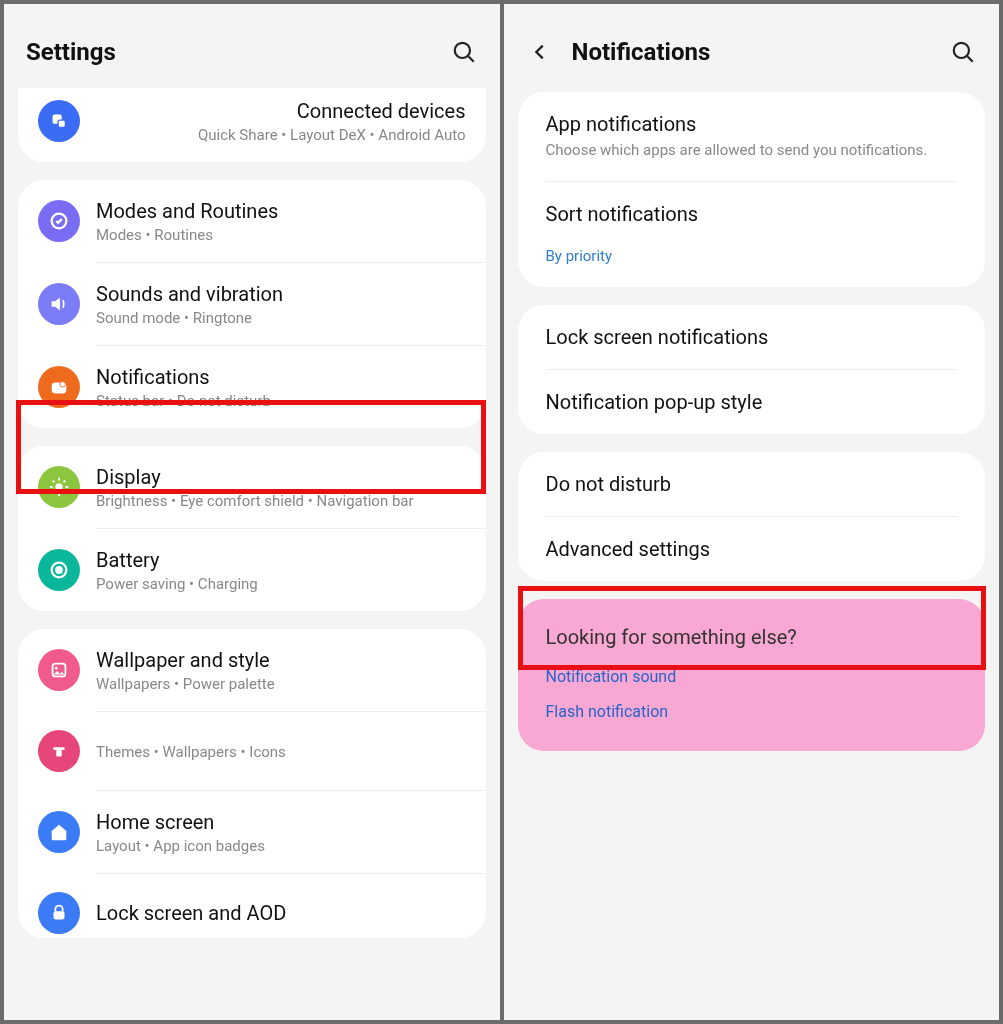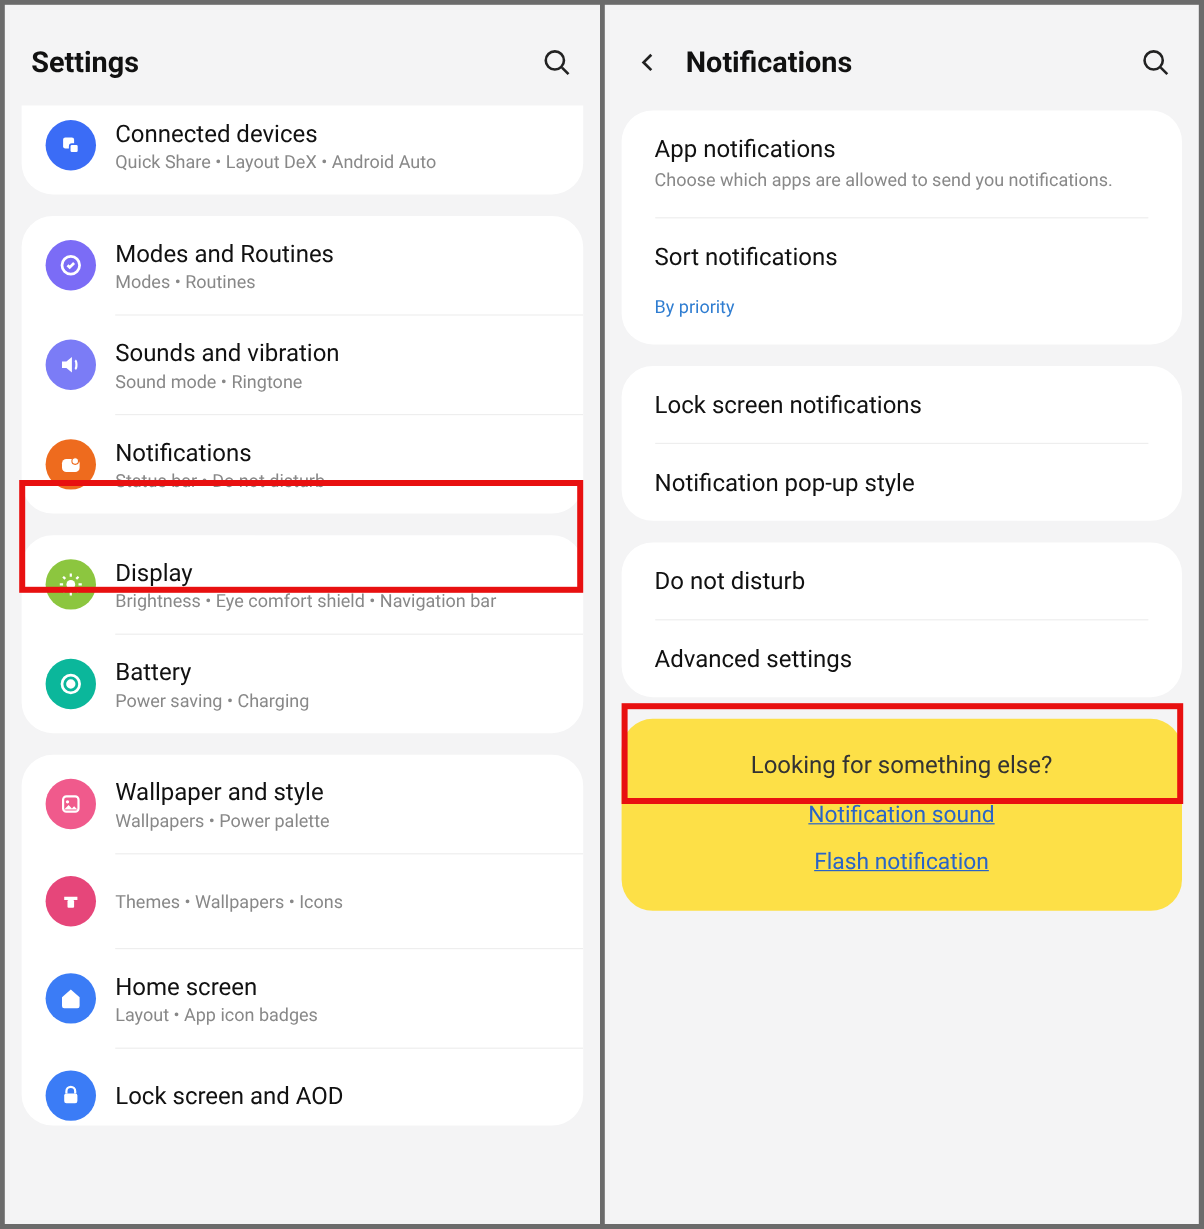--- a/index.html
+++ b/index.html
@@ -94,42 +94,40 @@
   margin-top: 4px;
   line-height: 1.4;
 }
 .nrow-sub.link { color: #2f7dd1; margin-top: 20px; }
 .ndivider {
   height: 1px;
   background: #eee;
   margin: 0 28px;
 }
 .helpcard {
-  background: #fde047;
+  background: #f9a8d4;
   border-radius: 26px;
   padding: 26px 28px 30px 28px;
-  text-align: center;
 }
 .helpcard-title {
   font-size: 20px;
   color: #333;
   margin-bottom: 18px;
 }
 .helplink {
-  font-size: 19px;
+  font-size: 16px;
   color: #2964c9;
   margin-bottom: 16px;
-  text-decoration: underline;
 }
 .highlight {
   position: absolute;
   border: 5px solid #e81010;
   pointer-events: none;
 }
-.cut-top .row:first-child { padding-top: 10px; }
+.cut-top .row:first-child { padding-top: 10px; text-align: right; }
 .cut-top { border-top-left-radius: 0; border-top-right-radius: 0; margin-top:-4px;}
 </style>
 </head>
 <body>
 
 <div class="panel">
   <div class="header">
     <div class="header-title">Settings</div>
     <div class="search-btn">
       <svg width="26" height="26" viewBox="0 0 24 24" fill="none" stroke="#222" stroke-width="2">

